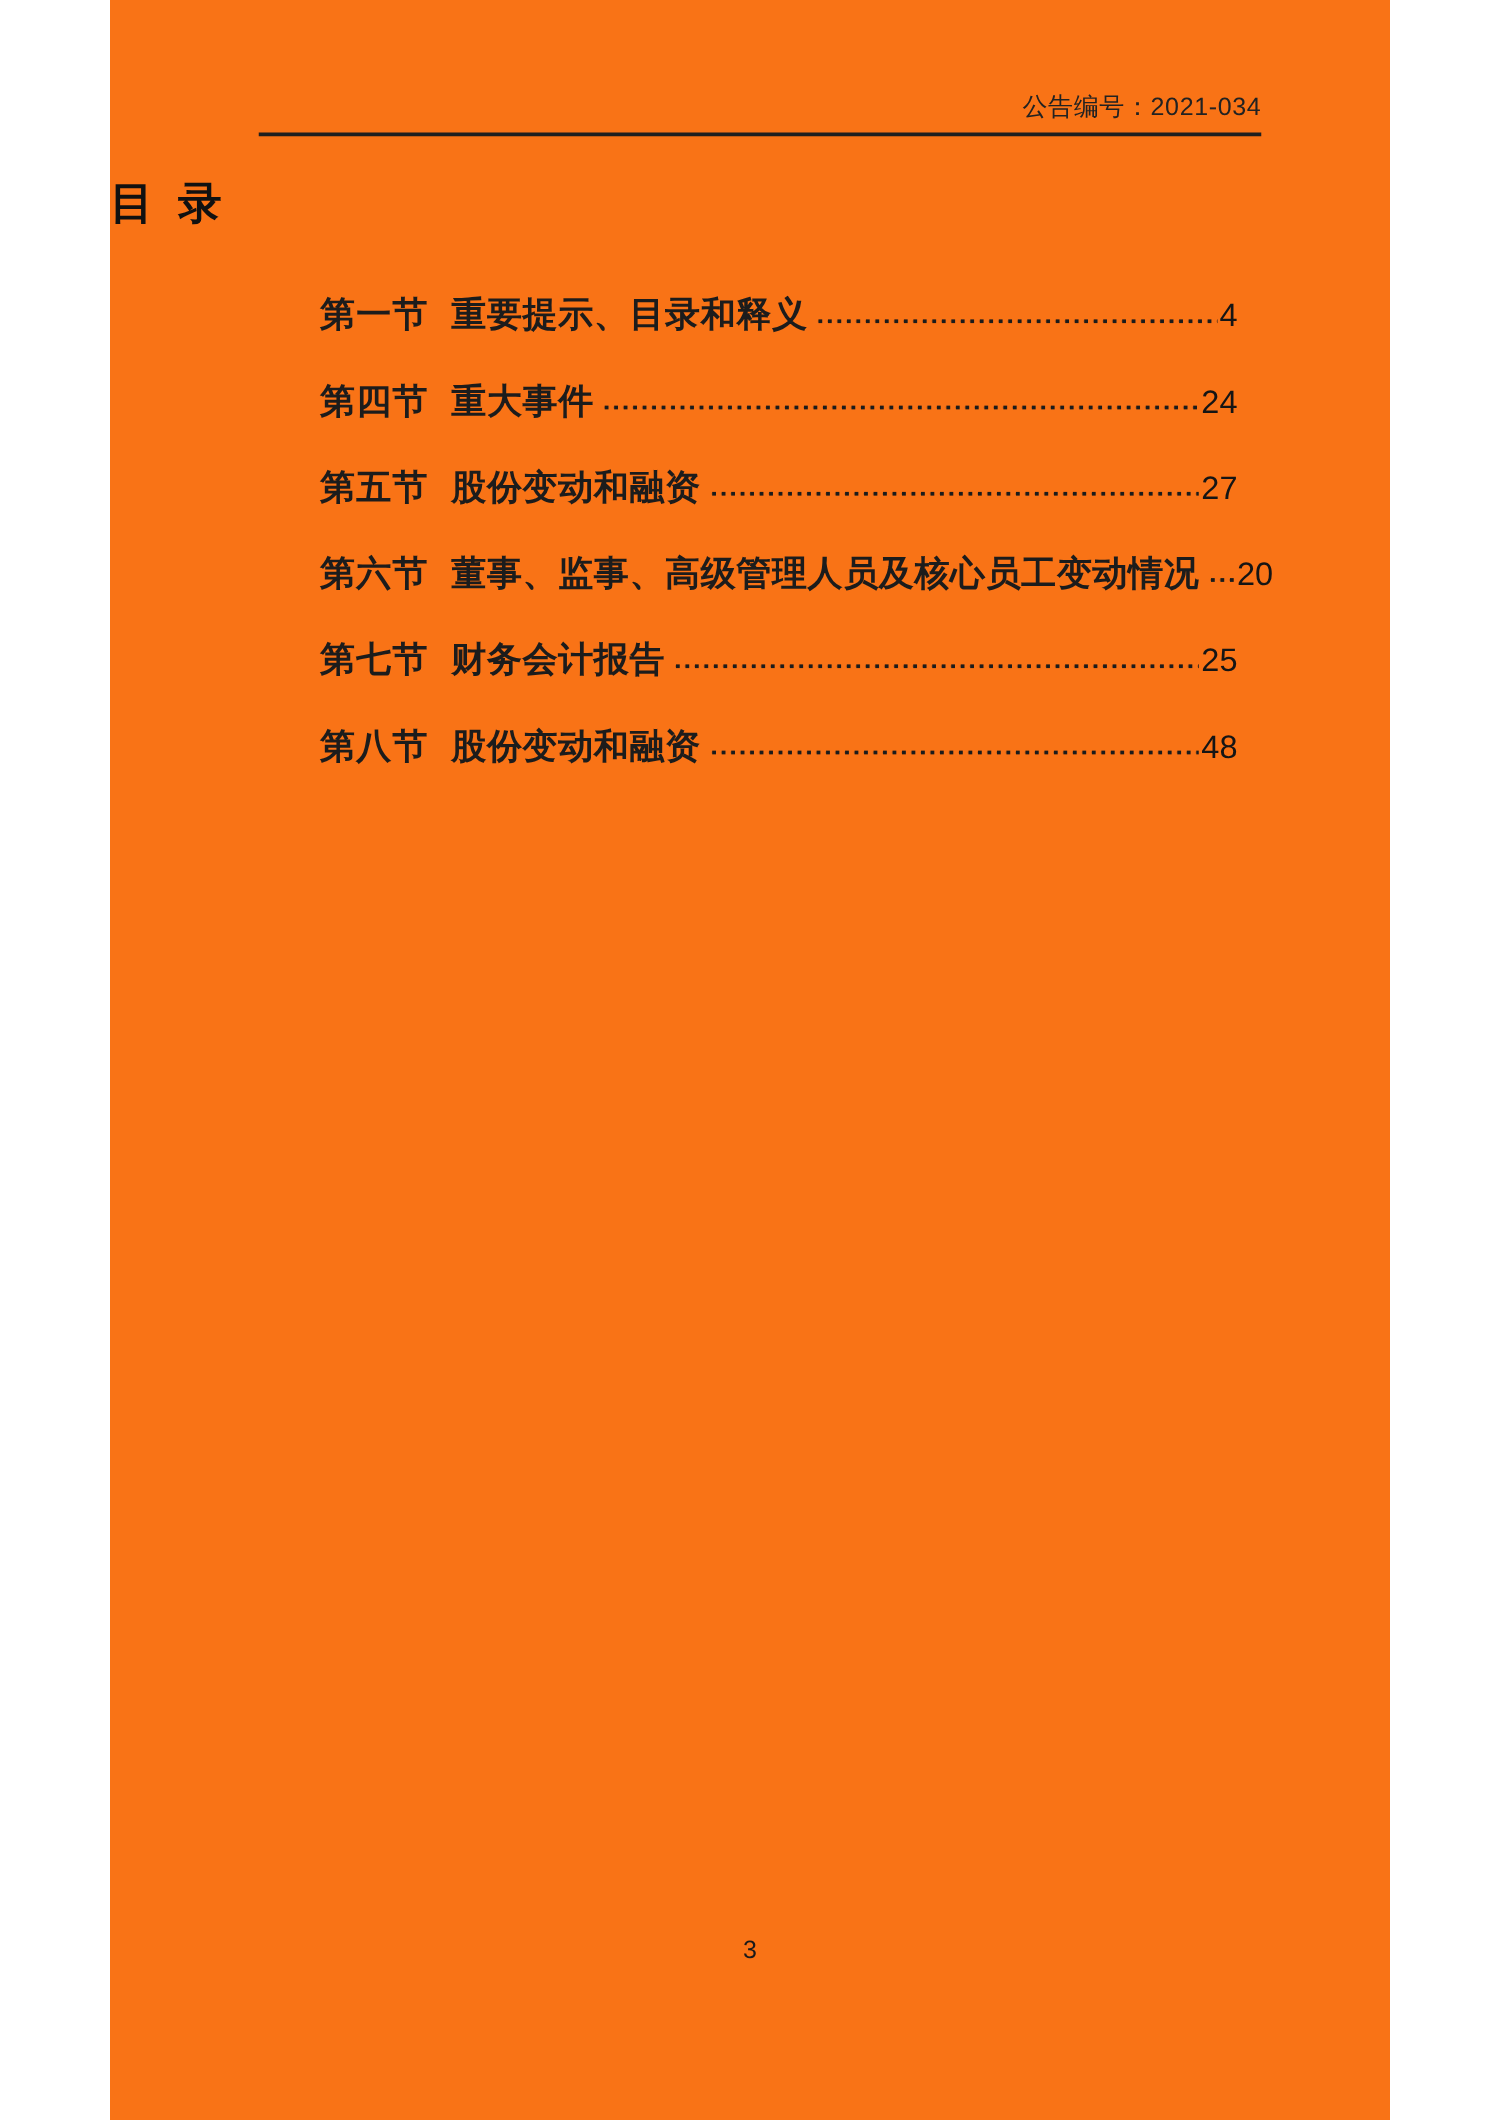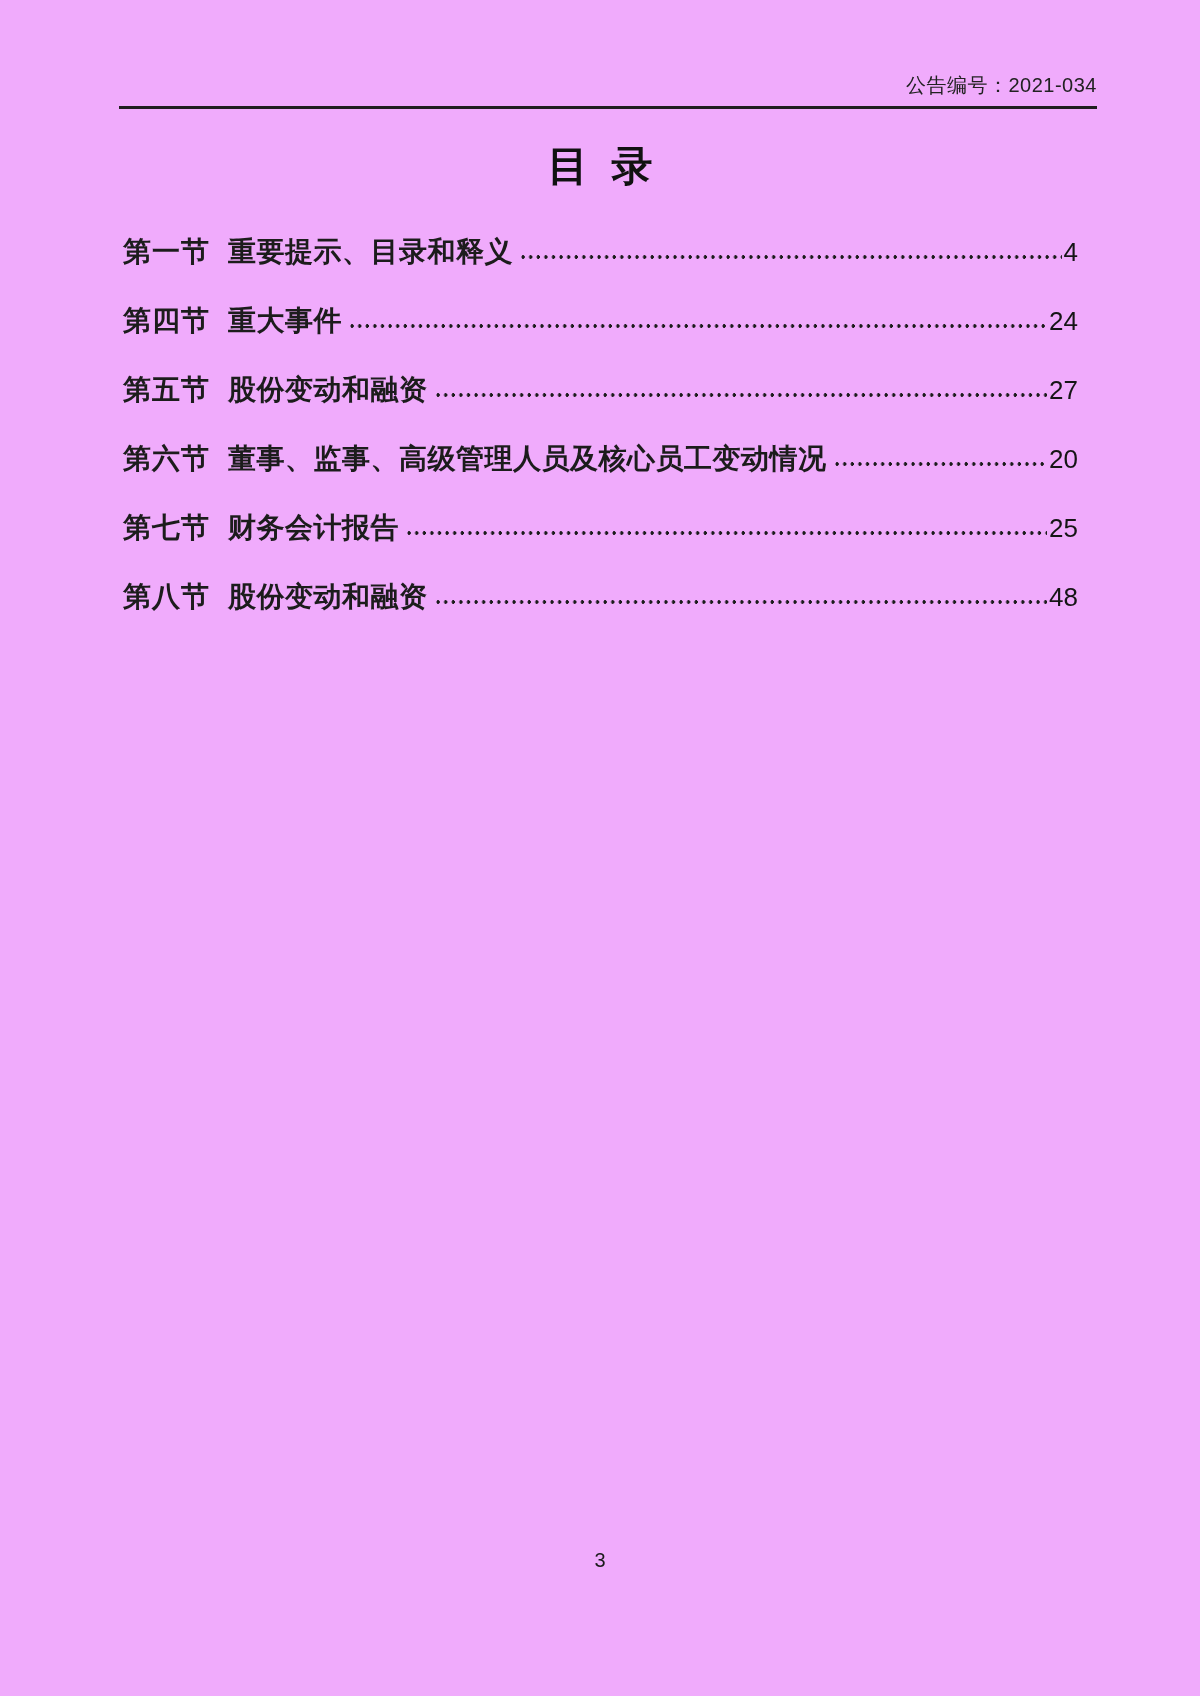--- a/index.html
+++ b/index.html
@@ -1,22 +1,22 @@
 <!DOCTYPE html>
 <html><head>
 <meta charset="utf-8">
 <style>
   * { margin: 0; padding: 0; box-sizing: border-box; }
   html, body { background: #ffffff; }
   .page {
     position: relative;
-    width: 1200px;
+    width: 1024px;
     height: 1696px;
     margin: 0 auto;
-    background: #f0abfc;
+    background: #f97316;
     color: #1c1c1c;
     font-family: "Liberation Sans", sans-serif;
     overflow: hidden;
   }
 
   
   .header {
     position: absolute;
     top: 72px;
     left: 119px;
@@ -30,22 +30,22 @@
     letter-spacing: 0.5px;
     color: #222;
   }
 
   
   .doc-title {
     position: absolute;
     top: 139px;
     left: 0;
     width: 100%;
-    text-align: center;
-    font-size: 41px;
+    text-align: left;
+    font-size: 35px;
     font-weight: 700;
     white-space: pre;
     color: #111;
   }
 
   
   .toc {
     position: absolute;
     top: 233px;
     left: 123px;
@@ -57,20 +57,21 @@
     height: 30px;
     margin-bottom: 39px;
     font-size: 28px;
     font-weight: 700;
     white-space: nowrap;
   }
   .toc-section {
     flex: none;
     min-width: 105px;
     letter-spacing: 1px;
+    margin-left: 45px;
   }
   .toc-title {
     flex: none;
     letter-spacing: 0.5px;
   }
   .toc-dots {
     flex: 1 1 auto;
     align-self: flex-end;
     height: 6px;
     margin: 0 2px 3px 8px;

